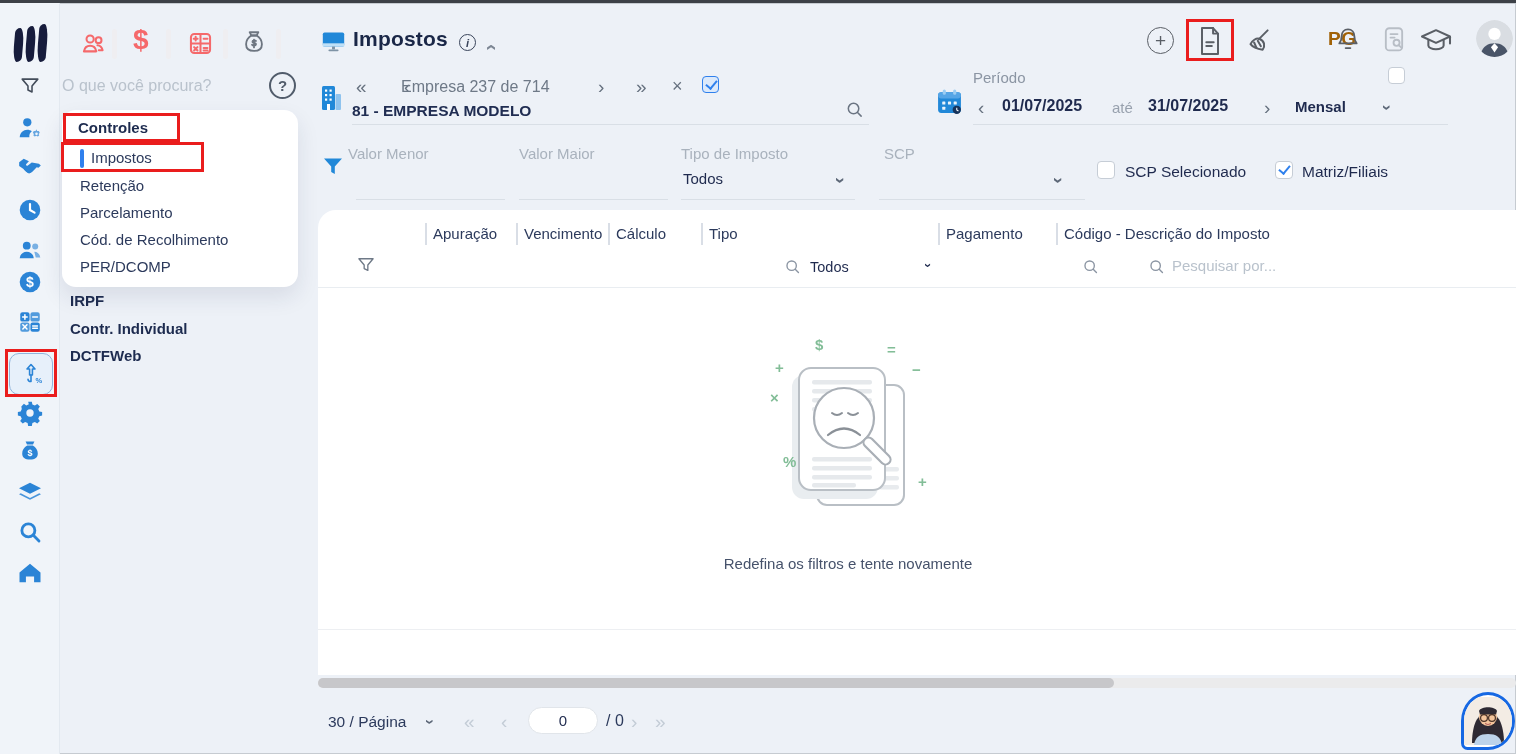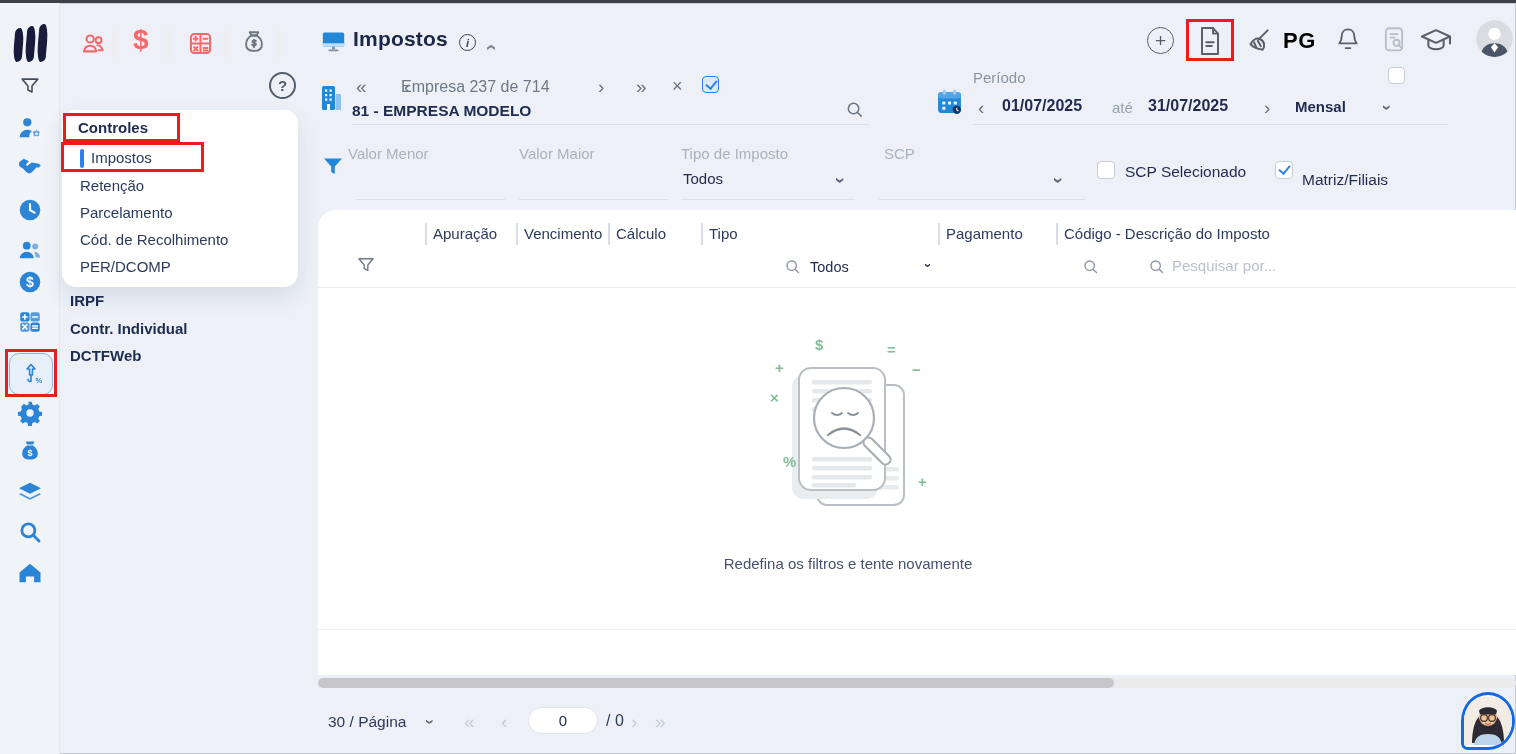--- a/index.html
+++ b/index.html
@@ -168,20 +168,21 @@
   <div class="abs sep" style="left:223px;top:26px"></div>
   <div class="abs" style="left:241px;top:25px">
     <svg width="26" height="29" viewBox="0 0 24 26" fill="none" stroke="#6d7580" stroke-width="1.7" stroke-linecap="round" stroke-linejoin="round">
         <path d="M9.5 6.5 8 3.5h8l-1.5 3z"></path>
         <path d="M9.5 6.5h5c3 2 4.8 4.8 4.8 8 0 4.2-2.6 6.2-7.3 6.2s-7.3-2-7.3-6.2c0-3.2 1.8-6 4.8-8z"></path>
         <path d="M12 10.5v7M13.8 11.6c-.4-.8-3-.8-3.2.4-.2 1 .8 1.2 1.4 1.3.8.1 2 .3 1.8 1.5-.2 1.4-3 1.3-3.6.3"></path>
       </svg>
   </div>
   <div class="abs sep" style="left:276px;top:26px"></div>
 
+  <input class="abs" style="left: 62px; top: 70px; width: 185px; height: 26px; font-size: 16px; color: rgb(60, 71, 88);" placeholder="O que você procura?">
   <div class="abs q-circle" style="left:269px;top:69px">?</div>
 
   <div class="menu-card"></div>
   <div class="abs menu-item bold-navy" style="left:78px;top:116px">Controles</div>
   <div class="abs" style="left:80px;top:146px;width:4px;height:19px;background:#2f80ed;border-radius:2px"></div>
   <div class="abs menu-item" style="left:91px;top:146px">Impostos</div>
   <div class="abs menu-item" style="left:80px;top:174px">Retenção</div>
   <div class="abs menu-item" style="left:80px;top:201px">Parcelamento</div>
   <div class="abs menu-item" style="left:80px;top:228px">Cód. de Recolhimento</div>
   <div class="abs menu-item" style="left:80px;top:255px">PER/DCOMP</div>
@@ -217,21 +218,21 @@
         <path d="M9 14h6M9 17h4.5"></path>
       </svg>
   </div>
   <div class="abs" style="left:1242px;top:23px">
     <svg width="30" height="30" viewBox="0 0 24 24" fill="none" stroke="#5a5f66" stroke-width="1.6" stroke-linecap="round" stroke-linejoin="round">
         <path d="M13.5 10.5L20.5 3.5"></path>
         <path d="M13.8 10.2c2 .8 3.3 2 3.8 3.9.4 1.6-.1 3.4-1.1 4.9-2.7-.4-7.5-1.6-9.7-4.5 1.3-2.9 4.6-5 7-4.3z"></path>
         <path d="M9.7 13.2l1.9 4.3M12.6 11.8l2.5 4.4"></path>
       </svg>
   </div>
-  <div class="abs" style="left:1283px;top:25px;font-size:22px;font-weight:600;color:#000000;letter-spacing:.5px">PG</div>
+  <div class="abs" style="left:1328px;top:25px;font-size:19px;font-weight:600;color:#a16207;letter-spacing:.5px">PG</div>
   <div class="abs" style="left:1334px;top:22px">
     <svg width="28" height="31" viewBox="0 0 24 26" fill="none" stroke="#5a5f66" stroke-width="1.6" stroke-linecap="round" stroke-linejoin="round">
         <path d="M12 3.5c3.3 0 5.4 2.4 5.4 5.6 0 3.7.9 5 2 6.4H4.6c1.1-1.4 2-2.7 2-6.4 0-3.2 2.1-5.6 5.4-5.6z"></path>
         <path d="M10 19.5h4"></path>
       </svg>
   </div>
   <div class="abs" style="left:1380px;top:22px">
     <svg width="28" height="31" viewBox="0 0 24 26" fill="none" stroke="#b8bec6" stroke-width="1.6" stroke-linejoin="round" stroke-linecap="round">
         <rect x="5" y="2.5" width="14" height="19" rx="3"></rect>
         <path d="M9 7.5h6M9 10.5h3.5"></path>
@@ -331,21 +332,21 @@
   </div>
   <div class="underline" style="left:681px;top:196px;width:174px"></div>
   <div class="abs field-label" style="left:884px;top:142px">SCP</div>
   <div class="abs nav-glyph" style="left:1056px;top:168px;color:#5d6878">
     <span class="chev-down">›</span>
   </div>
   <div class="underline" style="left:879px;top:196px;width:206px"></div>
   <div class="cbx" style="left:1097px;top:158px"></div>
   <div class="abs" style="left:1125px;top:160px;font-size:15.5px;font-weight:400;color:#1f2a4e">SCP Selecionado</div>
   <div class="cbx checked" style="left:1275px;top:158px"></div>
-  <div class="abs" style="left:1302px;top:168px;font-size:15.5px;font-weight:500;color:#1f2a4e">Matriz/Filiais</div>
+  <div class="abs" style="left:1302px;top:160px;font-size:15.5px;font-weight:500;color:#1f2a4e">Matriz/Filiais</div>
 
   <div class="card"></div>
 
   <div class="colsep" style="left:425px"></div>
   <div class="collabel" style="left:433px">Apuração</div>
   <div class="colsep" style="left:516px"></div>
   <div class="collabel" style="left:524px">Vencimento</div>
   <div class="colsep" style="left:608px"></div>
   <div class="collabel" style="left:616px">Cálculo</div>
   <div class="colsep" style="left:701px"></div>

